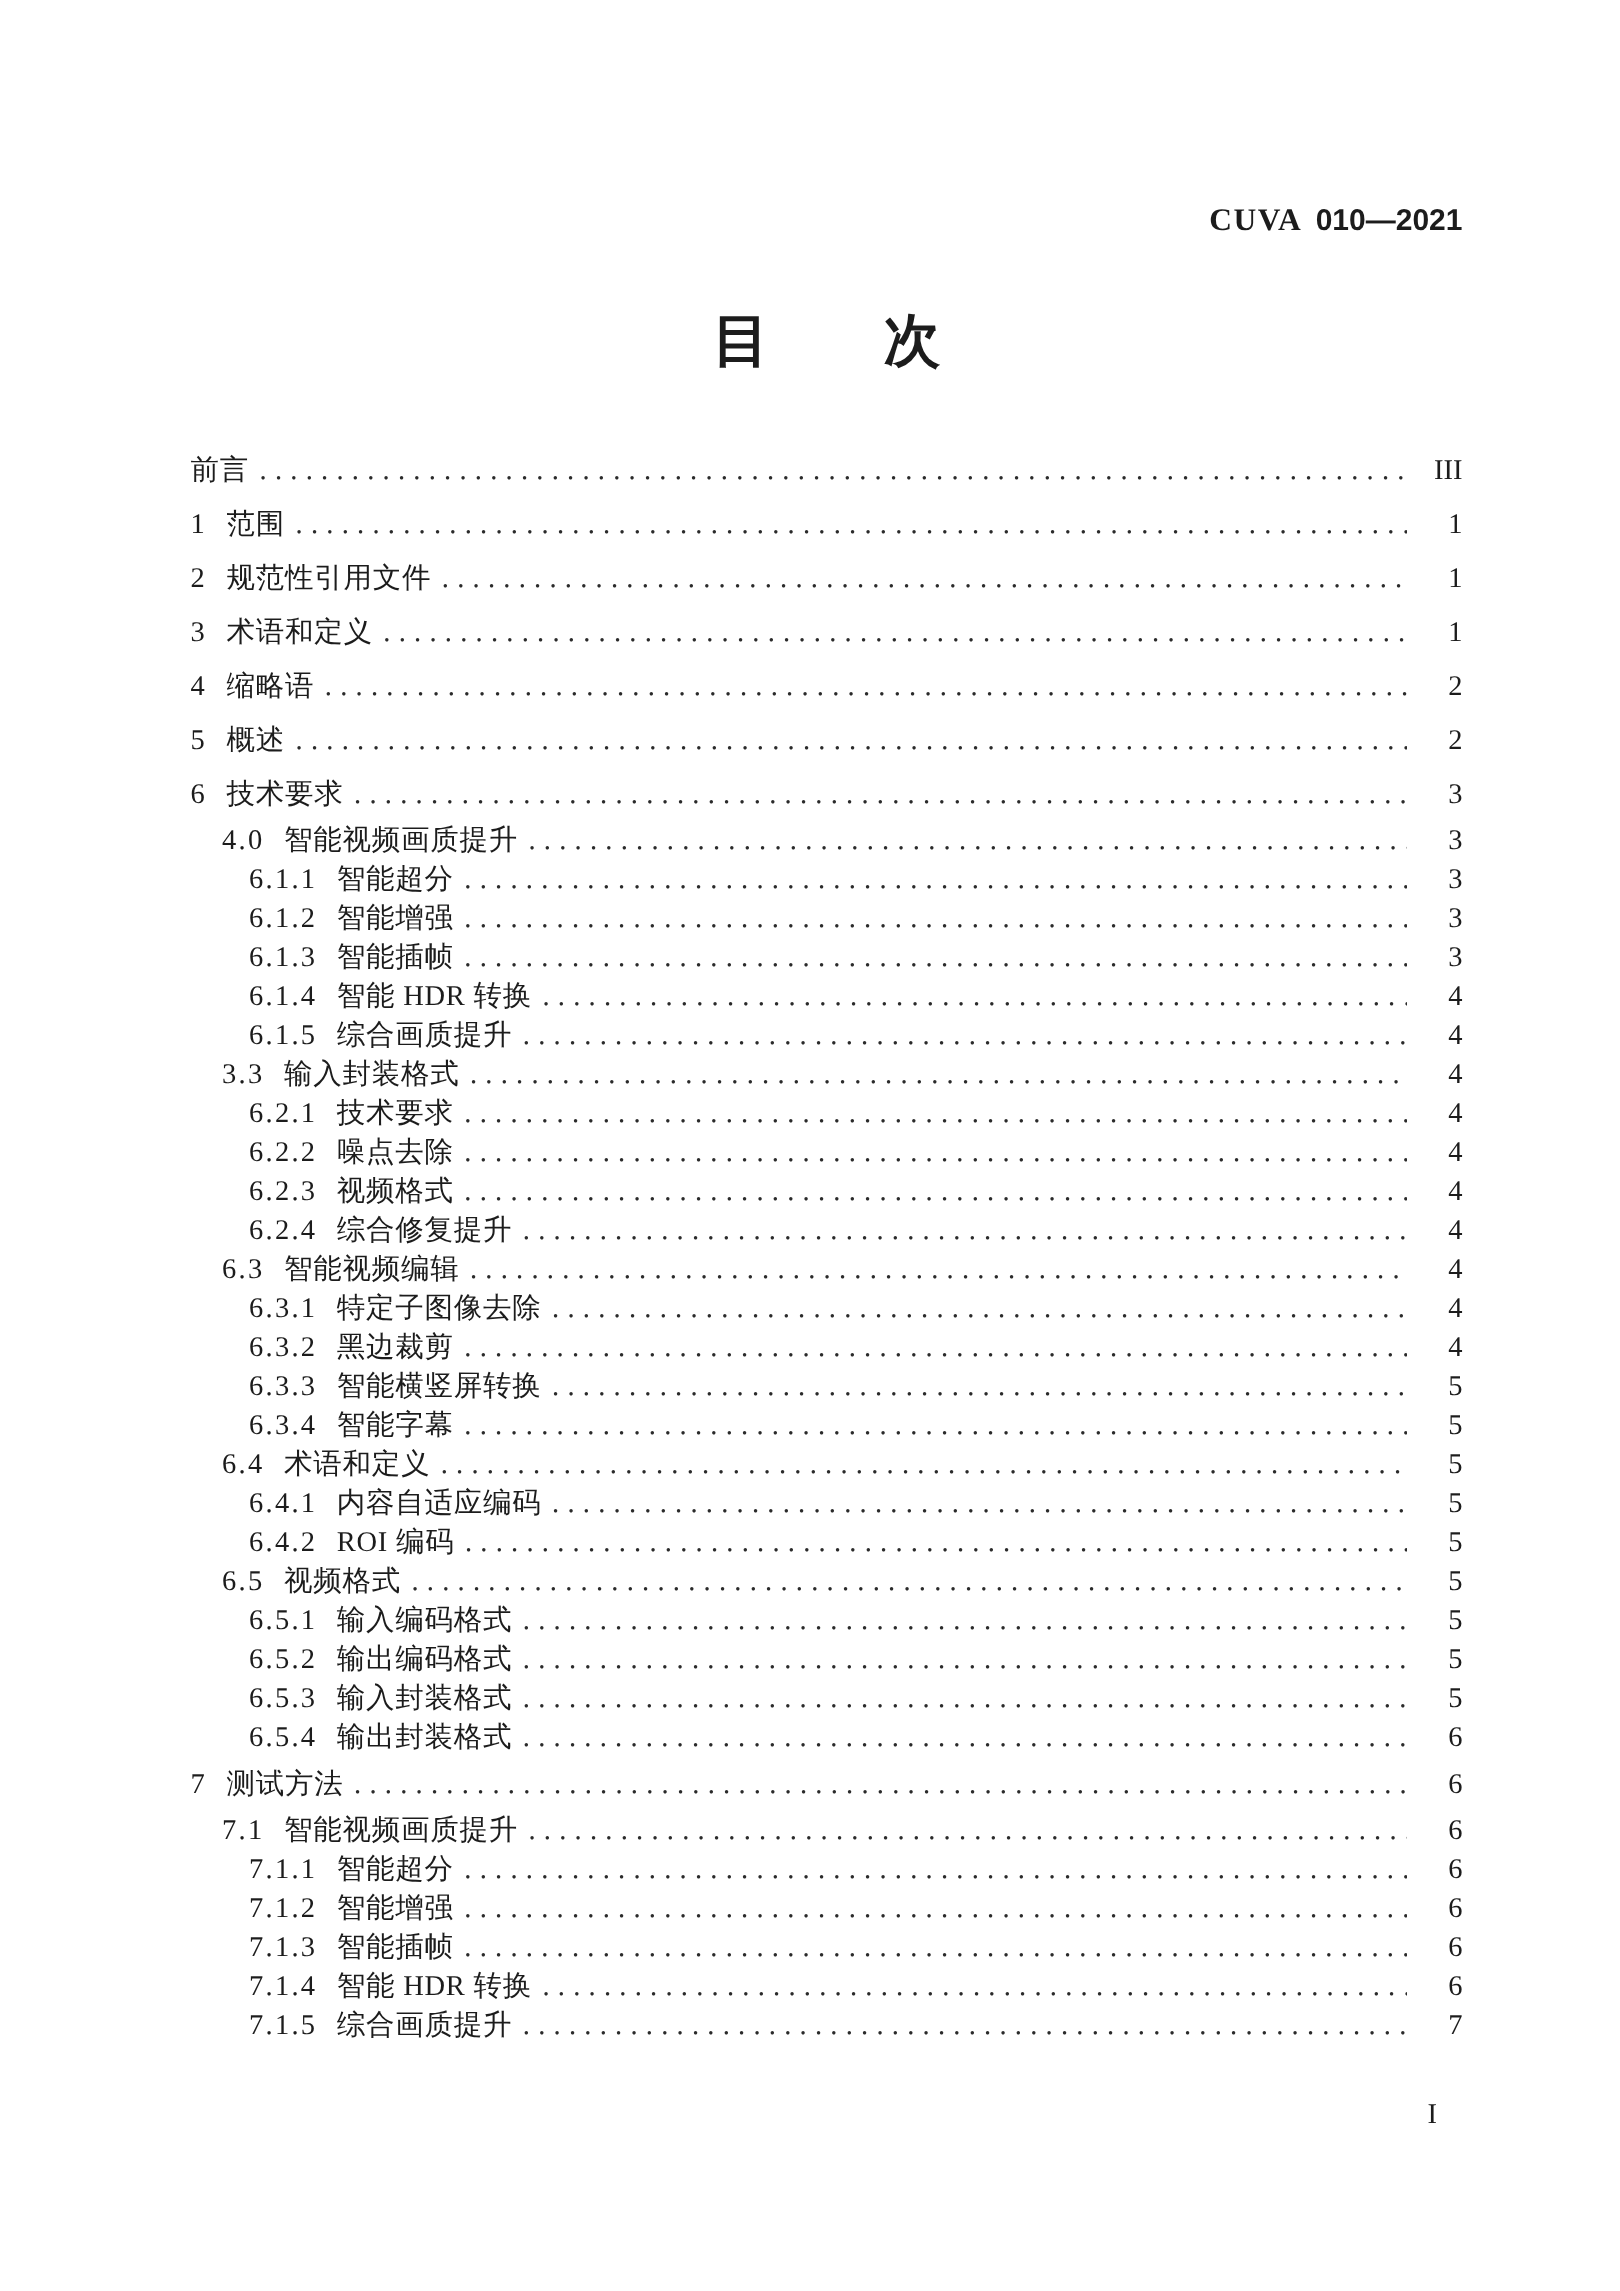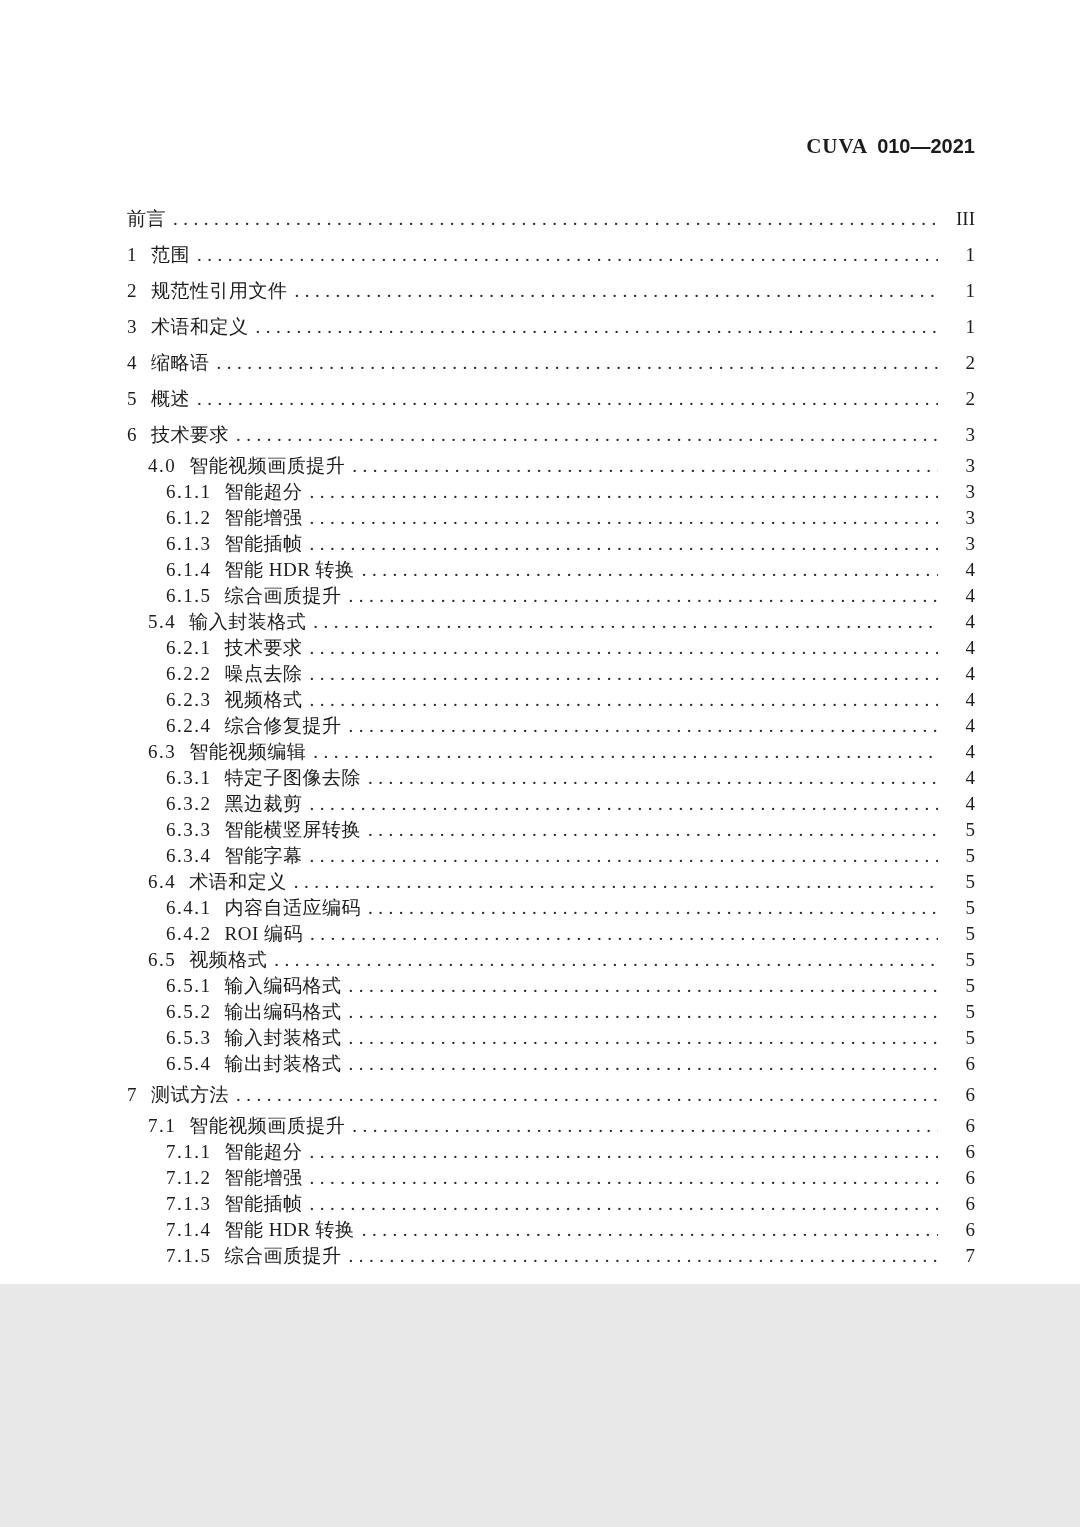--- a/index.html
+++ b/index.html
@@ -3,21 +3,21 @@
 <meta charset="utf-8">
 <style>
   html, body {
     margin: 0;
     padding: 0;
     background: #e8e8e8;
   }
   .page {
     position: relative;
     width: 1080px;
-    height: 1284px;
+    height: 1527px;
     margin: 0 auto;
     background: #ffffff;
     box-sizing: border-box;
     padding: 133px 105px 0 127px;
     font-family: "Liberation Serif", "DejaVu Serif", serif;
     color: #1c1c1c;
     overflow: hidden;
   }
   .doc-header {
     text-align: right;
@@ -89,20 +89,21 @@
 </style>
 </head>
 <body>
 
 <div class="page">
 
   <div class="doc-header">
     <span class="doc-label">CUVA</span><span class="doc-number">010—2021</span>
   </div>
 
+  <h1 class="toc-title">目　　次</h1>
 
   <div class="toc" id="toc-list">
       <div class="toc-row lv0">
         <span class="label">前言</span>
         <span class="dots">........................................................................................................................................................................................................</span>
         <span class="pageno">III</span>
       </div>
       <div class="toc-row lv0">
         <span class="num">1</span>
         <span class="label">范围</span>
@@ -169,21 +170,21 @@
         <span class="dots">........................................................................................................................................................................................................</span>
         <span class="pageno">4</span>
       </div>
       <div class="toc-row lv2">
         <span class="num">6.1.5</span>
         <span class="label">综合画质提升</span>
         <span class="dots">........................................................................................................................................................................................................</span>
         <span class="pageno">4</span>
       </div>
       <div class="toc-row lv1">
-        <span class="num">5.4</span>
+        <span class="num">3.3</span>
         <span class="label">输入封装格式</span>
         <span class="dots">........................................................................................................................................................................................................</span>
         <span class="pageno">4</span>
       </div>
       <div class="toc-row lv2">
         <span class="num">6.2.1</span>
         <span class="label">技术要求</span>
         <span class="dots">........................................................................................................................................................................................................</span>
         <span class="pageno">4</span>
       </div>

